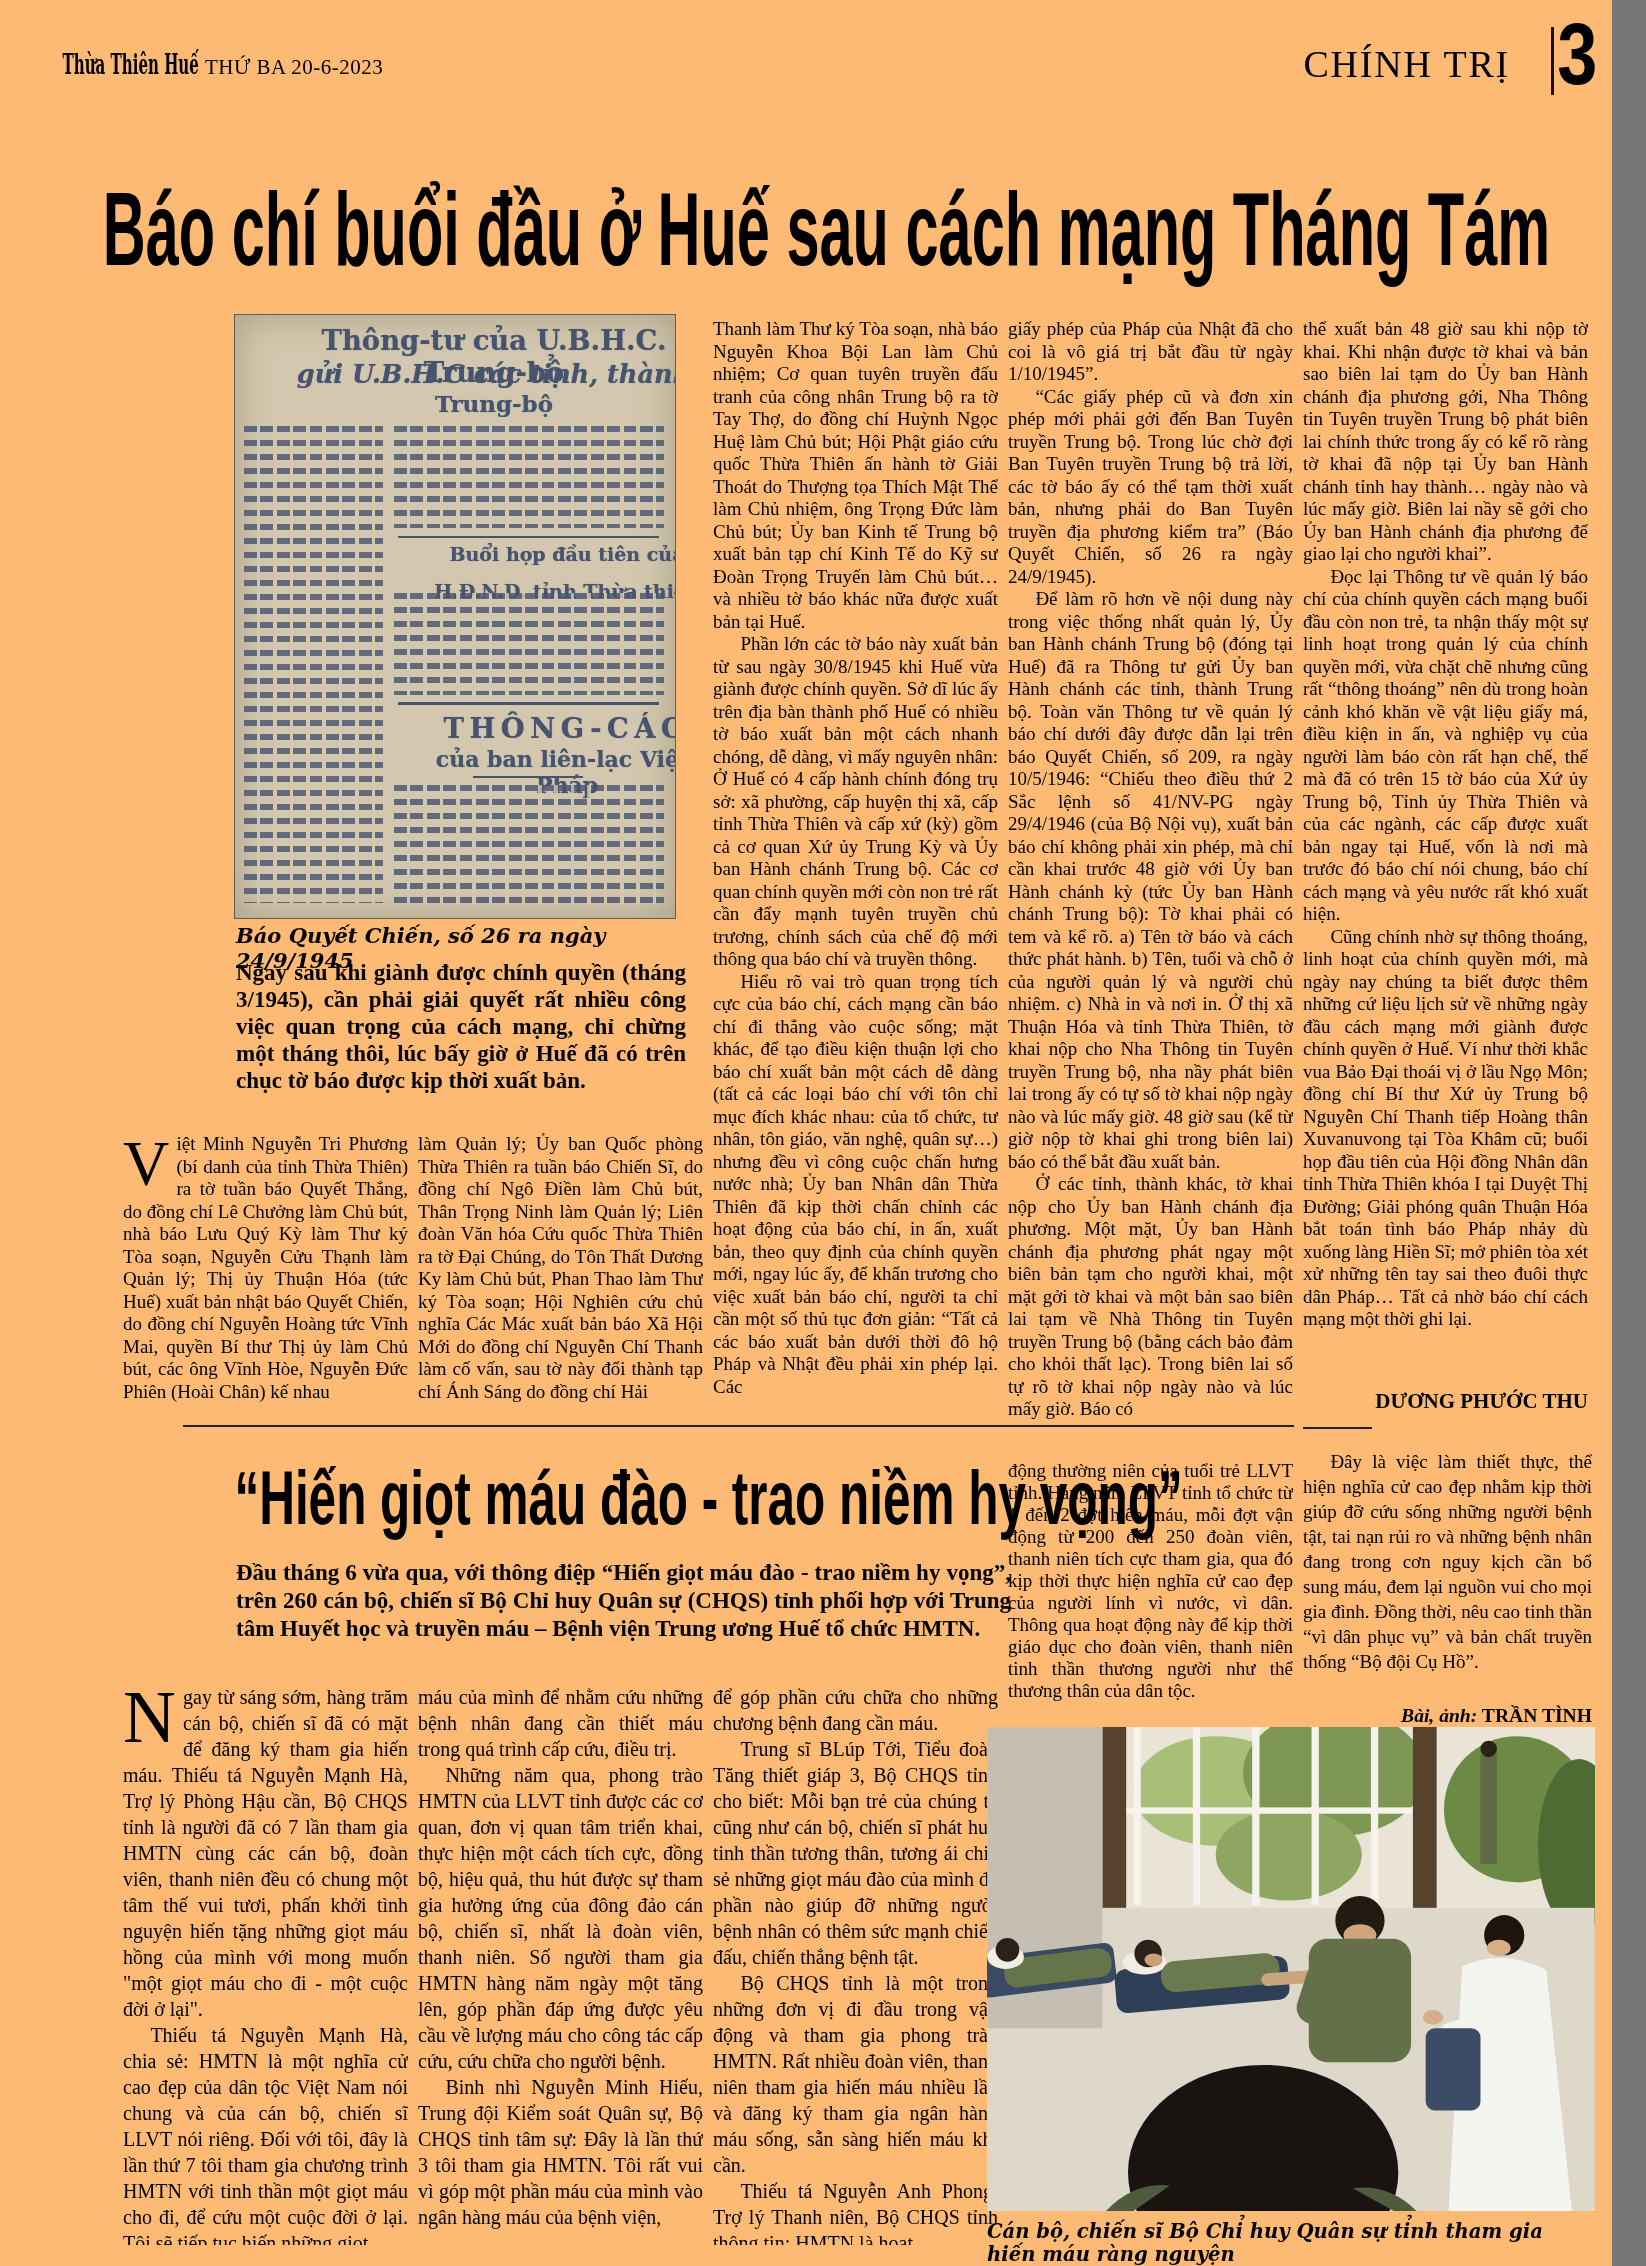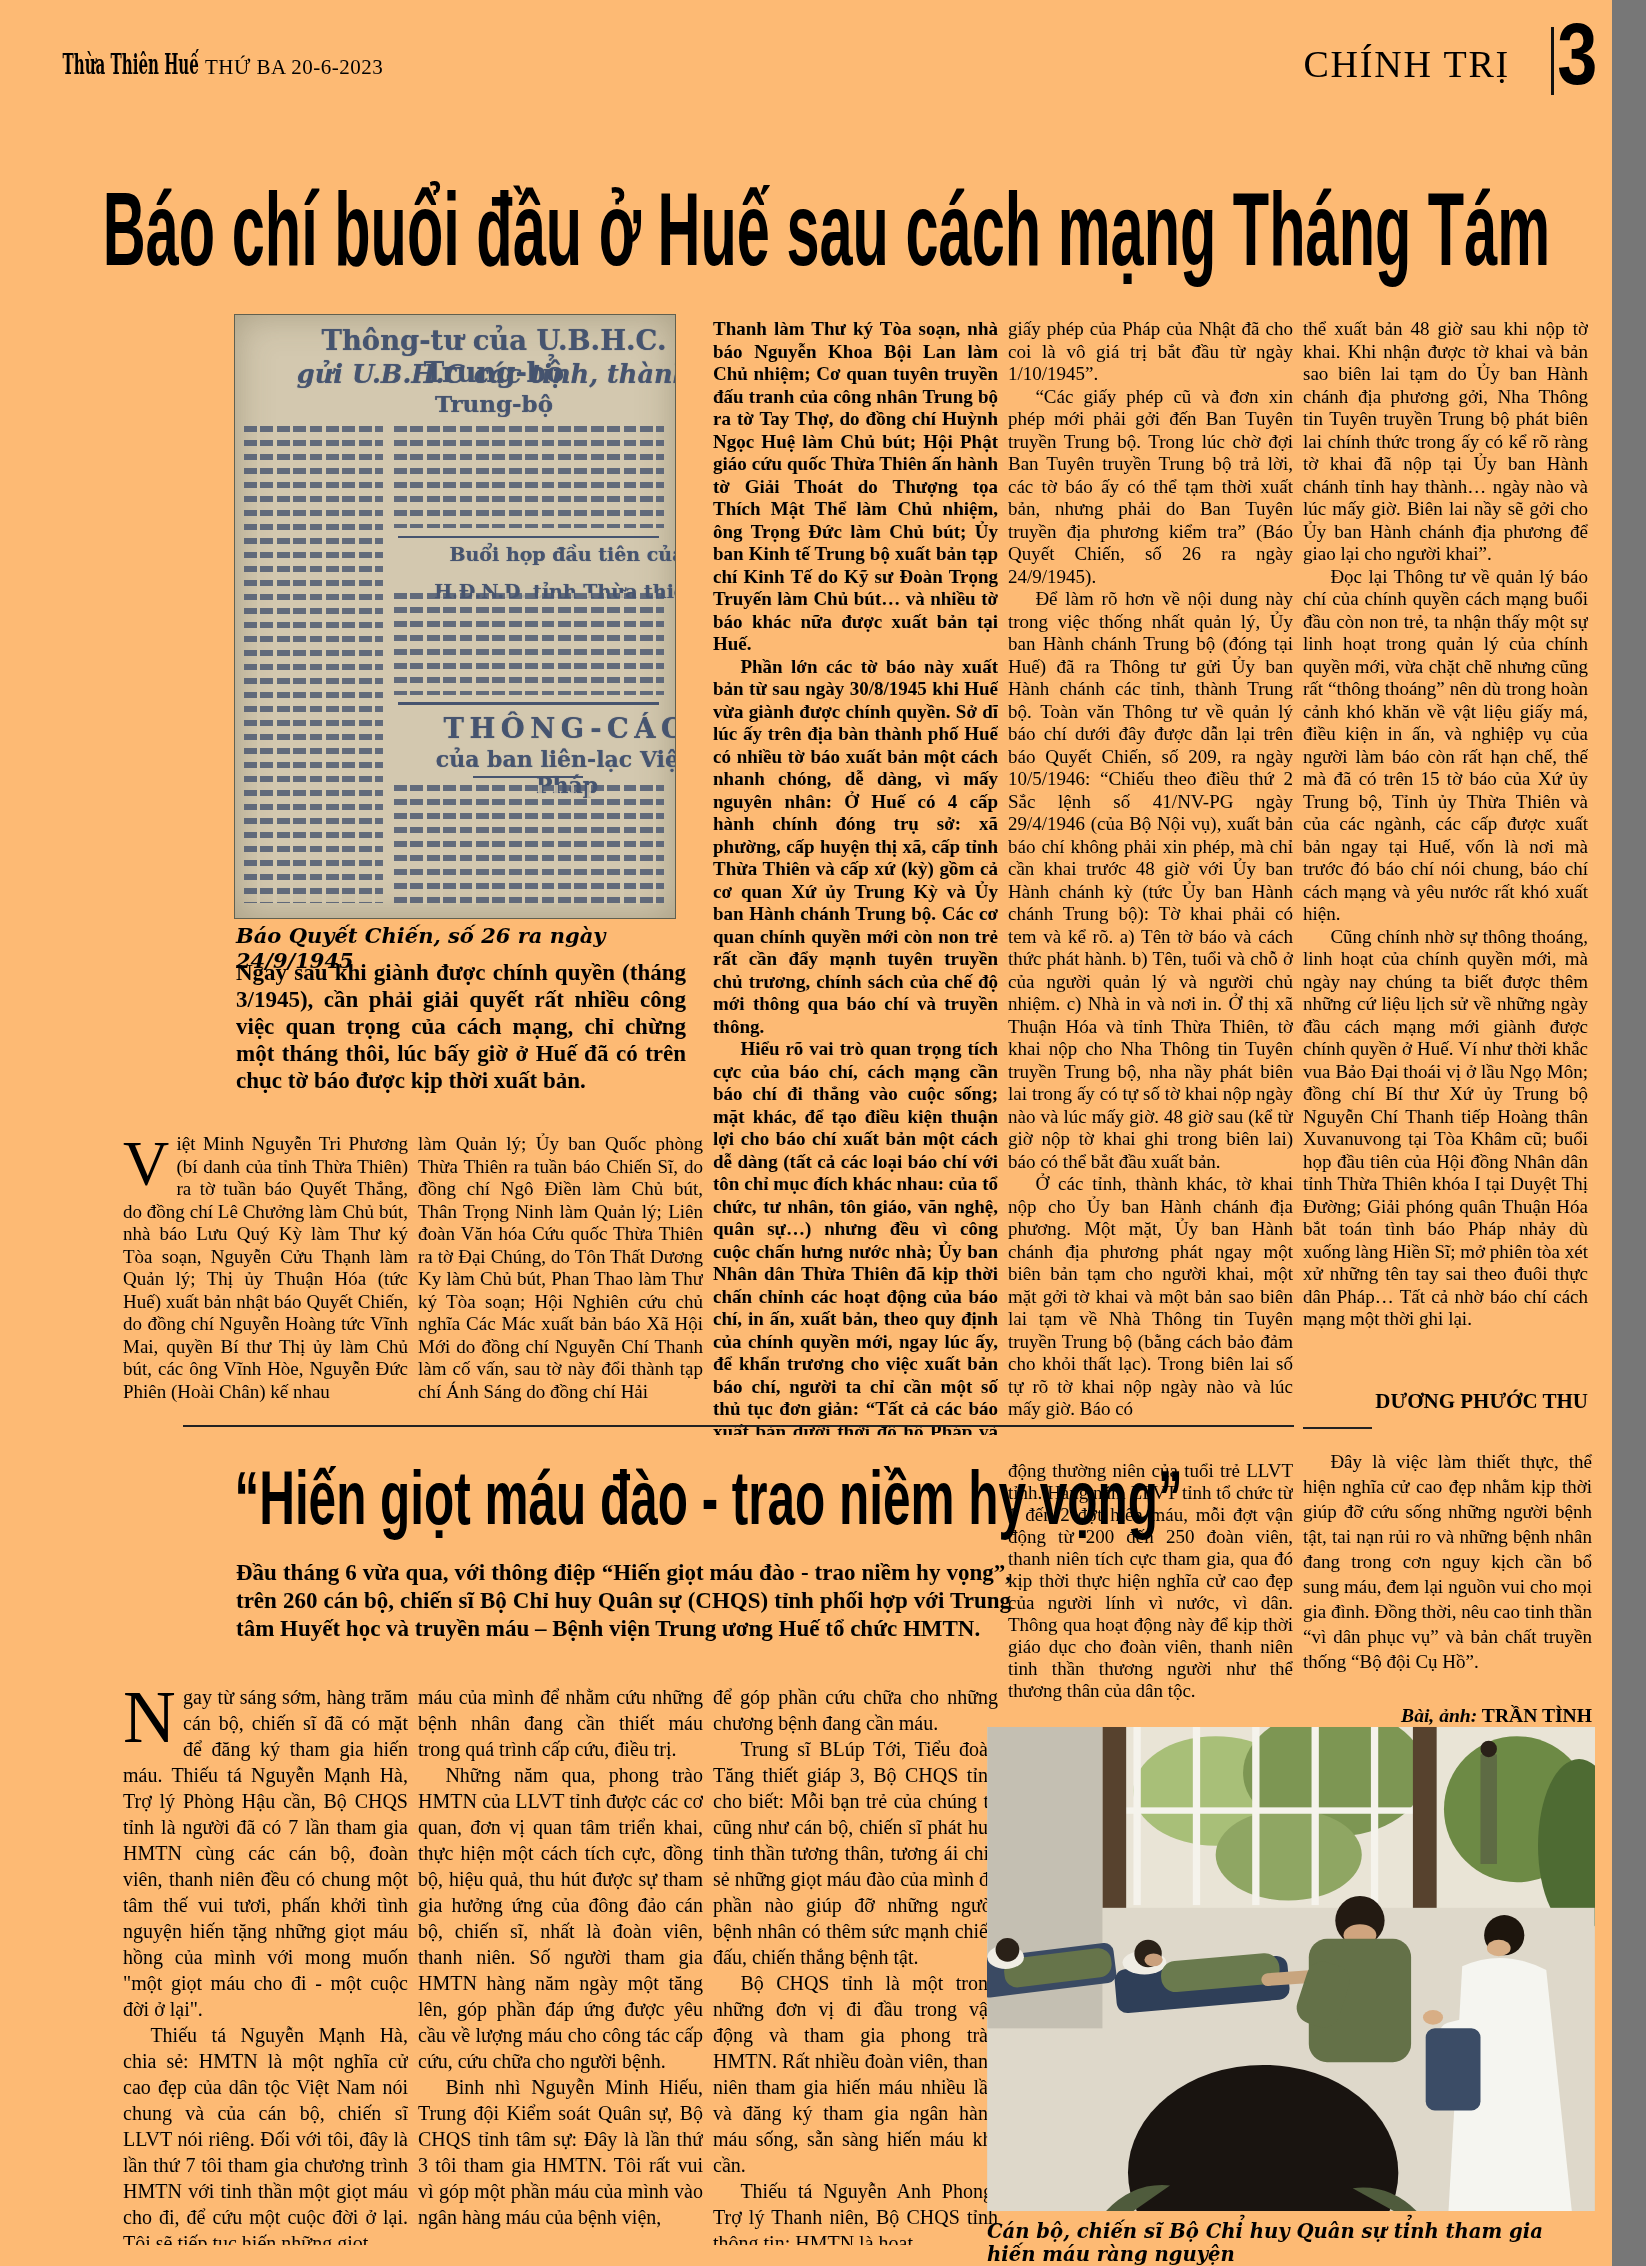--- a/index.html
+++ b/index.html
@@ -81,21 +81,21 @@
   <div class="abs clipcap">Báo Quyết Chiến, số 26 ra ngày 24/9/1945</div>
 
   <div class="abs intro intro1">Ngay sau khi giành được chính quyền (tháng 3/1945), cần phải giải quyết rất nhiều công việc quan trọng của cách mạng, chỉ chừng một tháng thôi, lúc bấy giờ ở Huế đã có trên chục tờ báo được kịp thời xuất bản.</div>
 
   <div class="col a1" style="left:123px;top:1133px;height:302px;">
     <p class="p0"><span class="dc">V</span><span>iệt Minh Nguyễn Tri Phương (bí danh của tỉnh Thừa Thiên) ra tờ tuần báo Quyết Thắng, do đồng chí Lê Chưởng làm Chủ bút, nhà báo Lưu Quý Kỳ làm Thư ký Tòa soạn, Nguyễn Cửu Thạnh làm Quản lý; Thị ủy Thuận Hóa (tức Huế) xuất bản nhật báo Quyết Chiến, do đồng chí Nguyễn Hoàng tức Vĩnh Mai, quyền Bí thư Thị ủy làm Chủ bút, các ông Vĩnh Hòe, Nguyễn Đức Phiên (Hoài Chân) kế nhau</span></p>
   </div>
   <div class="col a1" style="left:418px;top:1133px;height:302px;">
     <p>làm Quản lý; Ủy ban Quốc phòng Thừa Thiên ra tuần báo Chiến Sĩ, do đồng chí Ngô Điền làm Chủ bút, Thân Trọng Ninh làm Quản lý; Liên đoàn Văn hóa Cứu quốc Thừa Thiên ra tờ Đại Chúng, do Tôn Thất Dương Ky làm Chủ bút, Phan Thao làm Thư ký Tòa soạn; Hội Nghiên cứu chủ nghĩa Các Mác xuất bản báo Xã Hội Mới do đồng chí Nguyễn Chí Thanh làm cố vấn, sau tờ này đổi thành tạp chí Ánh Sáng do đồng chí Hải</p>
   </div>
-  <div class="col a1" style="left:713px;top:318px;height:1117px;font-weight:bold;">
+  <div class="col a1" style="left:713px;top:318px;height:1117px;">
     <p>Thanh làm Thư ký Tòa soạn, nhà báo Nguyễn Khoa Bội Lan làm Chủ nhiệm; Cơ quan tuyên truyền đấu tranh của công nhân Trung bộ ra tờ Tay Thợ, do đồng chí Huỳnh Ngọc Huệ làm Chủ bút; Hội Phật giáo cứu quốc Thừa Thiên ấn hành tờ Giải Thoát do Thượng tọa Thích Mật Thể làm Chủ nhiệm, ông Trọng Đức làm Chủ bút; Ủy ban Kinh tế Trung bộ xuất bản tạp chí Kinh Tế do Kỹ sư Đoàn Trọng Truyến làm Chủ bút… và nhiều tờ báo khác nữa được xuất bản tại Huế.</p>
     <p class="ind">Phần lớn các tờ báo này xuất bản từ sau ngày 30/8/1945 khi Huế vừa giành được chính quyền. Sở dĩ lúc ấy trên địa bàn thành phố Huế có nhiều tờ báo xuất bản một cách nhanh chóng, dễ dàng, vì mấy nguyên nhân: Ở Huế có 4 cấp hành chính đóng trụ sở: xã phường, cấp huyện thị xã, cấp tỉnh Thừa Thiên và cấp xứ (kỳ) gồm cả cơ quan Xứ ủy Trung Kỳ và Ủy ban Hành chánh Trung bộ. Các cơ quan chính quyền mới còn non trẻ rất cần đẩy mạnh tuyên truyền chủ trương, chính sách của chế độ mới thông qua báo chí và truyền thông.</p>
     <p class="ind">Hiểu rõ vai trò quan trọng tích cực của báo chí, cách mạng cần báo chí đi thẳng vào cuộc sống; mặt khác, để tạo điều kiện thuận lợi cho báo chí xuất bản một cách dễ dàng (tất cả các loại báo chí với tôn chỉ mục đích khác nhau: của tổ chức, tư nhân, tôn giáo, văn nghệ, quân sự…) nhưng đều vì công cuộc chấn hưng nước nhà; Ủy ban Nhân dân Thừa Thiên đã kịp thời chấn chỉnh các hoạt động của báo chí, in ấn, xuất bản, theo quy định của chính quyền mới, ngay lúc ấy, để khẩn trương cho việc xuất bản báo chí, người ta chỉ cần một số thủ tục đơn giản: “Tất cả các báo xuất bản dưới thời đô hộ Pháp và Nhật đều phải xin phép lại. Các</p>
   </div>
   <div class="col a1" style="left:1008px;top:318px;height:1117px;">
     <p>giấy phép của Pháp của Nhật đã cho coi là vô giá trị bắt đầu từ ngày 1/10/1945”.</p>
     <p class="ind">“Các giấy phép cũ và đơn xin phép mới phải gởi đến Ban Tuyên truyền Trung bộ. Trong lúc chờ đợi Ban Tuyên truyền Trung bộ trả lời, các tờ báo ấy có thể tạm thời xuất bản, nhưng phải do Ban Tuyên truyền địa phương kiểm tra” (Báo Quyết Chiến, số 26 ra ngày 24/9/1945).</p>
     <p class="ind">Để làm rõ hơn về nội dung này trong việc thống nhất quản lý, Ủy ban Hành chánh Trung bộ (đóng tại Huế) đã ra Thông tư gửi Ủy ban Hành chánh các tỉnh, thành Trung bộ. Toàn văn Thông tư về quản lý báo chí dưới đây được dẫn lại trên báo Quyết Chiến, số 209, ra ngày 10/5/1946: “Chiếu theo điều thứ 2 Sắc lệnh số 41/NV-PG ngày 29/4/1946 (của Bộ Nội vụ), xuất bản báo chí không phải xin phép, mà chỉ cần khai trước 48 giờ với Ủy ban Hành chánh kỳ (tức Ủy ban Hành chánh Trung bộ): Tờ khai phải có tem và kể rõ. a) Tên tờ báo và cách thức phát hành. b) Tên, tuổi và chỗ ở của người quản lý và người chủ nhiệm. c) Nhà in và nơi in. Ở thị xã Thuận Hóa và tỉnh Thừa Thiên, tờ khai nộp cho Nha Thông tin Tuyên truyền Trung bộ, nha nầy phát biên lai trong ấy có tự số tờ khai nộp ngày nào và lúc mấy giờ. 48 giờ sau (kể từ giờ nộp tờ khai ghi trong biên lai) báo có thể bắt đầu xuất bản.</p>
     <p class="ind">Ở các tỉnh, thành khác, tờ khai nộp cho Ủy ban Hành chánh địa phương. Một mặt, Ủy ban Hành chánh địa phương phát ngay một biên bản tạm cho người khai, một mặt gởi tờ khai và một bản sao biên lai tạm về Nhà Thông tin Tuyên truyền Trung bộ (bằng cách bảo đảm cho khỏi thất lạc). Trong biên lai số tự rõ tờ khai nộp ngày nào và lúc mấy giờ. Báo có</p>
   </div>

